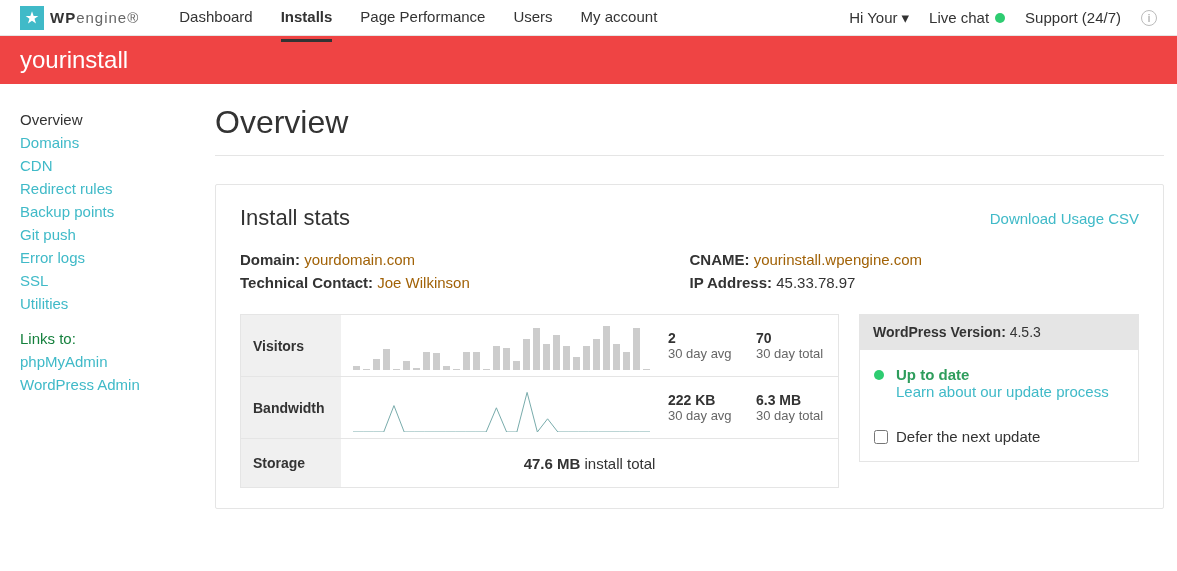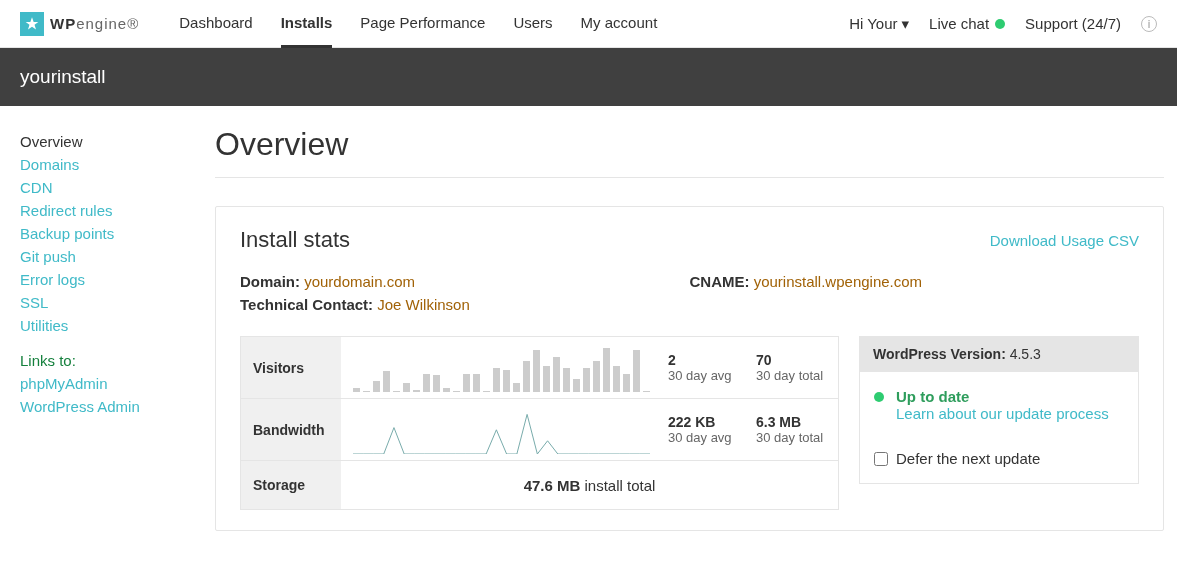--- a/index.html
+++ b/index.html
@@ -1,32 +1,32 @@
 <!DOCTYPE html>
 <html><head>
 <meta charset="utf-8">
 <style>
 * { margin:0; padding:0; box-sizing:border-box; }
 body { font-family:-apple-system,BlinkMacSystemFont,"Segoe UI",Helvetica,Arial,sans-serif; font-size:14px; color:#333; background:#fff; width:1177px; }
 a { text-decoration:none; }
-.topbar { display:flex; align-items:center; padding:0 20px; height:48px; border-bottom:1px solid #e5e5e5; }
+.topbar { display:flex; align-items:center; padding:0 20px; height:36px; border-bottom:1px solid #e5e5e5; }
 .logo { display:flex; align-items:center; margin-right:40px; }
 .logo-box { width:24px; height:24px; background:#40bac8; display:flex; align-items:center; justify-content:center; margin-right:6px; }
 .logo-box svg { width:16px; height:16px; fill:#fff; }
 .logo-text { font-weight:700; font-size:15px; letter-spacing:1px; }
 .logo-text .light { font-weight:300; color:#666; }
 .nav-main { display:flex; gap:28px; flex:1; }
 .nav-main a { color:#333; font-size:15px; padding:14px 0; }
 .nav-main a.active { font-weight:700; border-bottom:3px solid #333; }
 .nav-right { display:flex; align-items:center; gap:20px; font-size:15px; color:#333; }
 .greeting { display:flex; align-items:center; gap:4px; cursor:pointer; }
 .livechat { display:flex; align-items:center; gap:6px; cursor:pointer; }
 .status-dot { width:10px; height:10px; border-radius:50%; background:#2ecc71; }
 .info-icon { width:16px; height:16px; border:1.5px solid #bbb; border-radius:50%; display:flex; align-items:center; justify-content:center; font-size:11px; color:#bbb; font-weight:bold; }
-.subheader { background:#404040; color:#fff; padding:18px 20px; font-size:19px; font-weight:300; }
+.subheader { background:#ef4444; color:#fff; padding:10px 20px; font-size:24px; font-weight:300; }
 .layout { display:flex; padding:20px; gap:30px; }
 .sidebar { width:165px; flex-shrink:0; padding-top:4px; }
 .sidebar a { display:block; color:#40bac8; font-size:15px; padding:3px 0; }
 .sidebar a.active { color:#333; }
 .sidebar .label { color:#15803d; font-size:15px; margin-top:12px; padding:3px 0; }
 .main { flex:1; }
 .page-title { font-size:32px; font-weight:400; color:#333; padding-bottom:14px; border-bottom:1px solid #e5e5e5; margin-bottom:28px; }
 .card { border:1px solid #e5e5e5; border-radius:2px; padding:20px 24px; }
 .card-header { display:flex; justify-content:space-between; align-items:center; margin-bottom:18px; }
 .card-title { font-size:22px; font-weight:400; }
@@ -120,20 +120,21 @@
         <a href="#" class="dl-link">Download Usage CSV</a>
       </div>
 
       <div class="info-row">
         <div class="info-col">
           <div><b>Domain:</b> <a href="#">yourdomain.com</a></div>
           <div><b>Technical Contact:</b> <a href="#">Joe Wilkinson</a></div>
         </div>
         <div class="info-col">
           <div><b>CNAME:</b> <a href="#">yourinstall.wpengine.com</a></div>
+          <div><b>IP Address:</b> <span>45.33.78.97</span></div>
         </div>
       </div>
 
       <div class="stats-wrap">
         <div class="stats-table">
           <div class="stat-row">
             <div class="stat-label">Visitors</div>
             <div class="stat-chart" id="visitors-chart">
                 <div class="bar-chart">
                   <span style="height: 4.4px;"></span>

